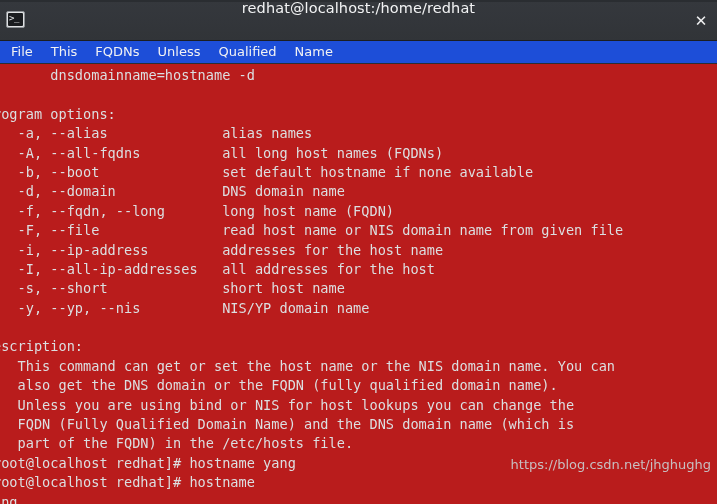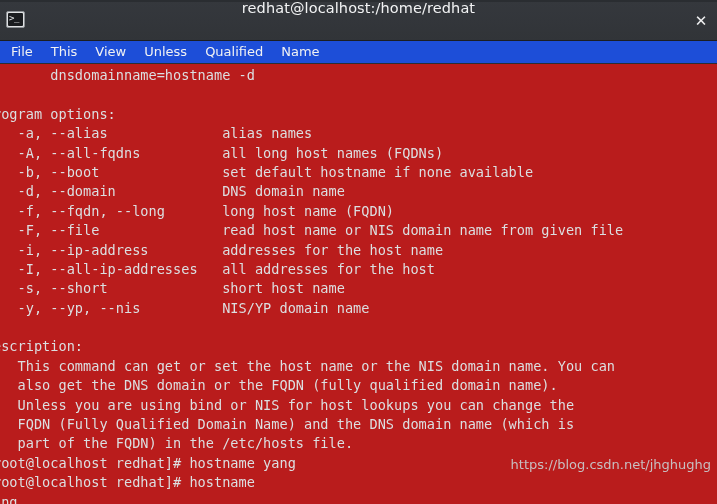--- a/index.html
+++ b/index.html
@@ -163,21 +163,21 @@
     <div class="term-icon">
       <div class="scr"></div>
     </div>
     <div class="title-text">redhat@localhost:/home/redhat</div>
     <div class="close-btn">✕</div>
   </div>
 
   <div class="menubar">
     <div class="menu-item">File</div>
     <div class="menu-item">This</div>
-    <div class="menu-item">View</div>
+    <div class="menu-item">FQDNs</div>
     <div class="menu-item">Unless</div>
     <div class="menu-item">Qualified</div>
     <div class="menu-item">Name</div>
   </div>
 
   <div class="screen">
     <div class="screen-inner" id="terminal-output">
         <div class="line">       dnsdomainname=hostname -d</div>
         <div class="line"></div>
         <div class="line">rogram options:</div>

